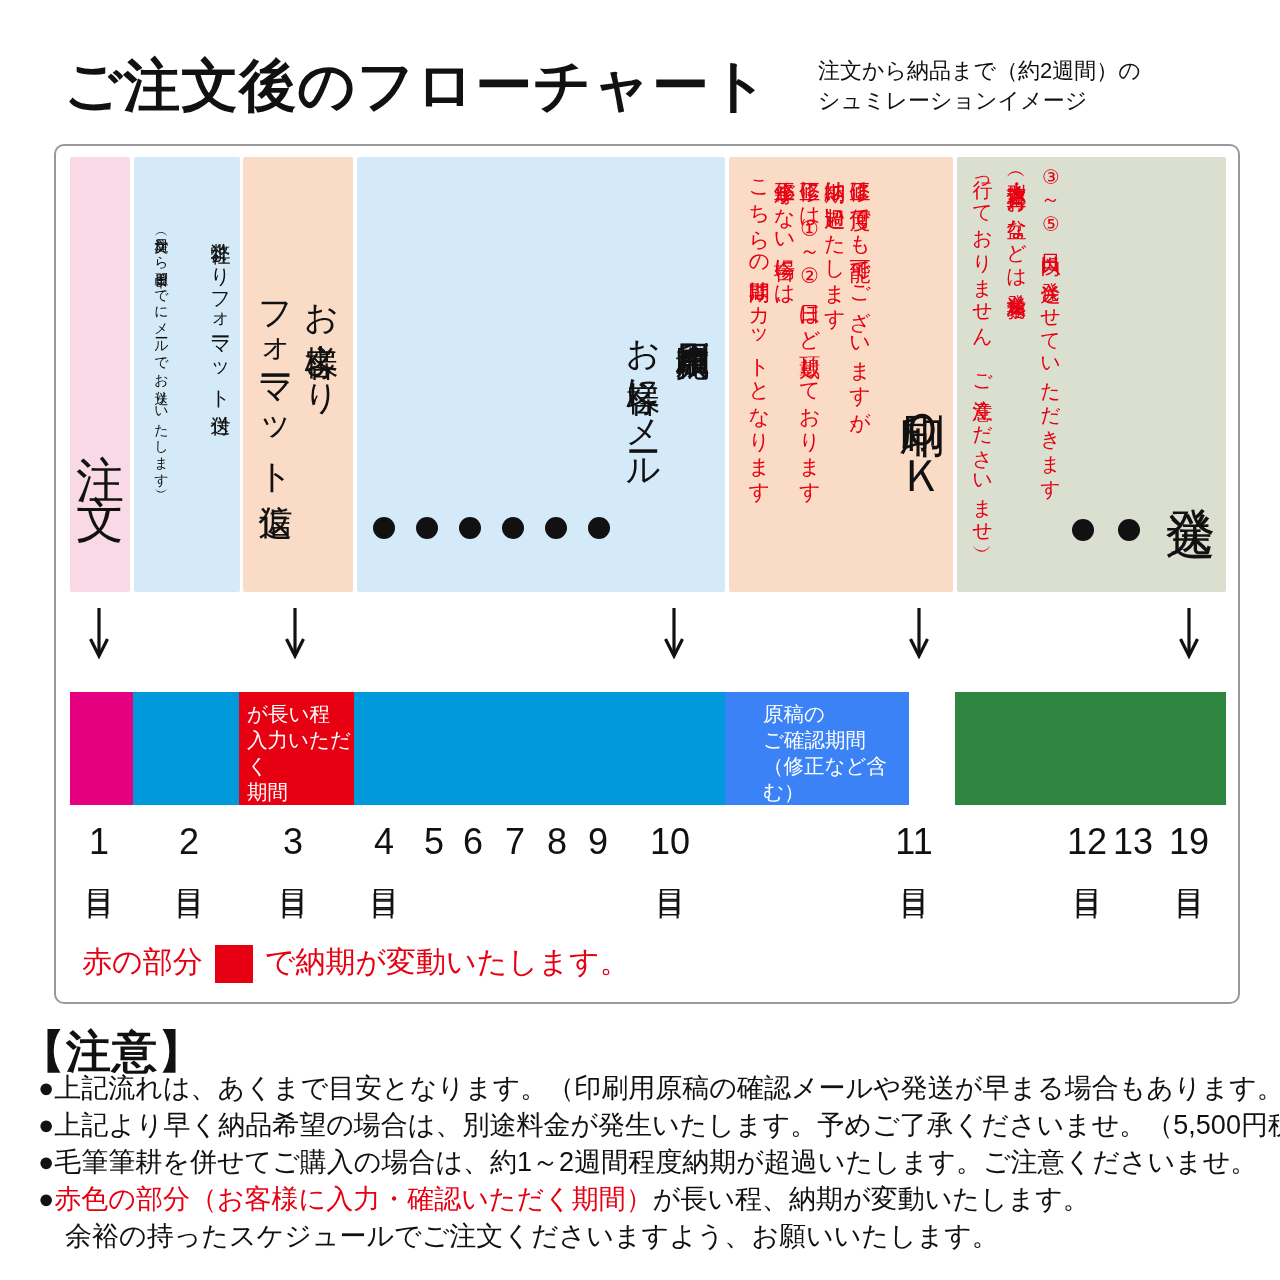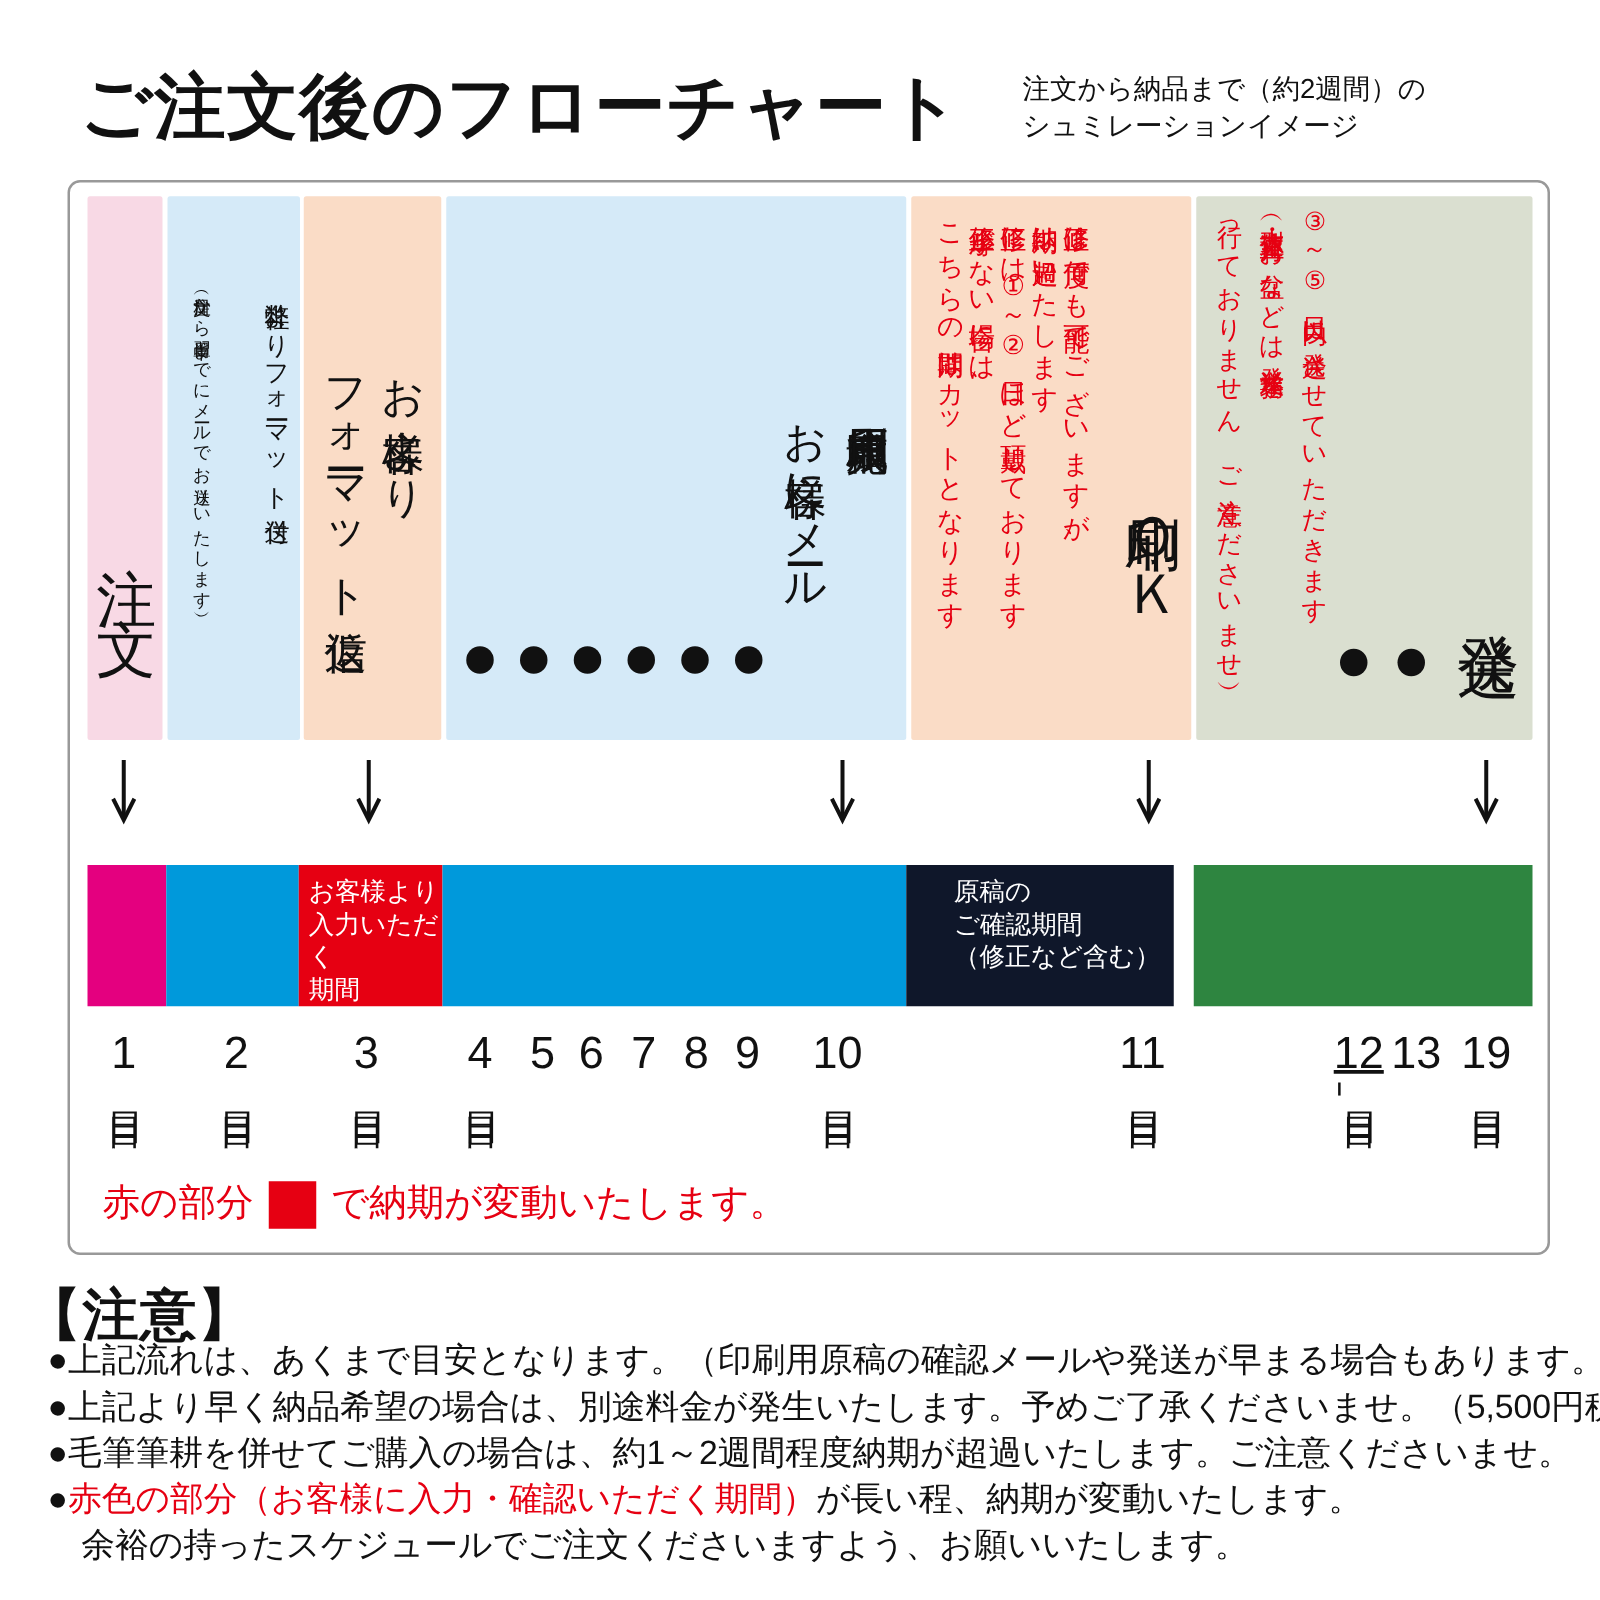--- a/index.html
+++ b/index.html
@@ -140,26 +140,26 @@
         <div class="arrow" style="left: 1133px;"><svg width="30" height="54" viewBox="0 0 30 54">
             <line x1="15" y1="2" x2="15" y2="47" stroke="#111" stroke-width="3.2"></line>
             <polyline points="6.5,33 15,50 23.5,33" fill="none" stroke="#111" stroke-width="3.2"></polyline>
           </svg></div>
       </div>
 
     <div class="bar" id="timeline-bar">
         <div class="seg" style="left: 14px; width: 63px; background: rgb(228, 0, 127);"></div>
         <div class="seg" style="left: 77px; width: 106px; background: rgb(0, 153, 219);"></div>
         <div class="seg" style="left: 183px; width: 115px; background: rgb(230, 0, 18);">
-          <div class="seg-label" style="padding-left: 8px;">お客様より
+          <div class="seg-label" style="padding-left: 8px;">が長い程
 入力いただく
 期間</div>
         </div>
         <div class="seg" style="left: 298px; width: 371px; background: rgb(0, 153, 219);"></div>
-        <div class="seg" style="left: 669px; width: 214px; background: #0f172a;">
+        <div class="seg" style="left: 669px; width: 184px; background: #3b82f6;">
           <div class="seg-label" style="padding-left: 38px;">原稿の
 ご確認期間
 （修正など含む）</div>
         </div>
         <div class="seg" style="left: 899px; width: 271px; background: rgb(46, 133, 64);"></div>
       </div>
 
     <div id="day-axis">
         <div class="day" style="left: 43px;">
           <div class="day-num">1</div>
@@ -193,21 +193,21 @@
           <div class="day-num">9</div>
         </div>
         <div class="day" style="left: 614px;">
           <div class="day-num">10</div>
           <div class="day-suffix">日目</div>
         </div>
         <div class="day" style="left: 858px;">
           <div class="day-num">11</div>
           <div class="day-suffix">日目</div>
         </div>
-        <div class="day" style="left: 1031px; text-decoration: underline;">
+        <div class="day" style="left: 1031px;">
           <div class="day-num">12</div>
           <div class="day-suffix">日目</div>
         </div>
         <div class="day" style="left: 1077px;">
           <div class="day-num">13</div>
         </div>
         <div class="day" style="left: 1133px;">
           <div class="day-num">19</div>
           <div class="day-suffix">日目</div>
         </div>

